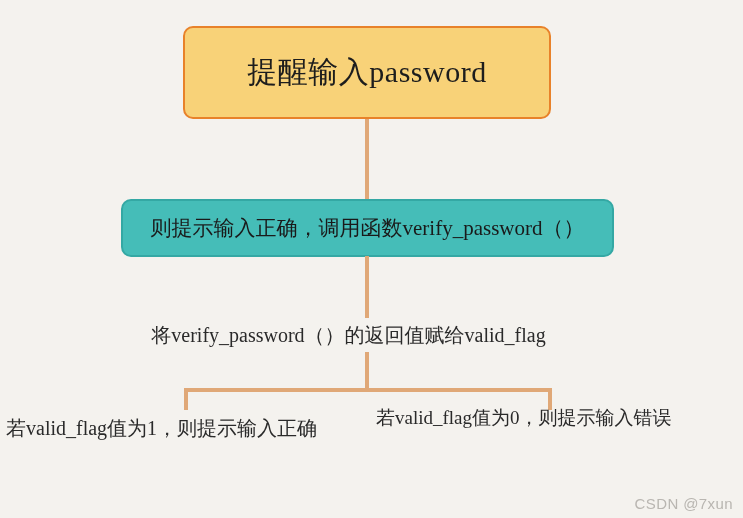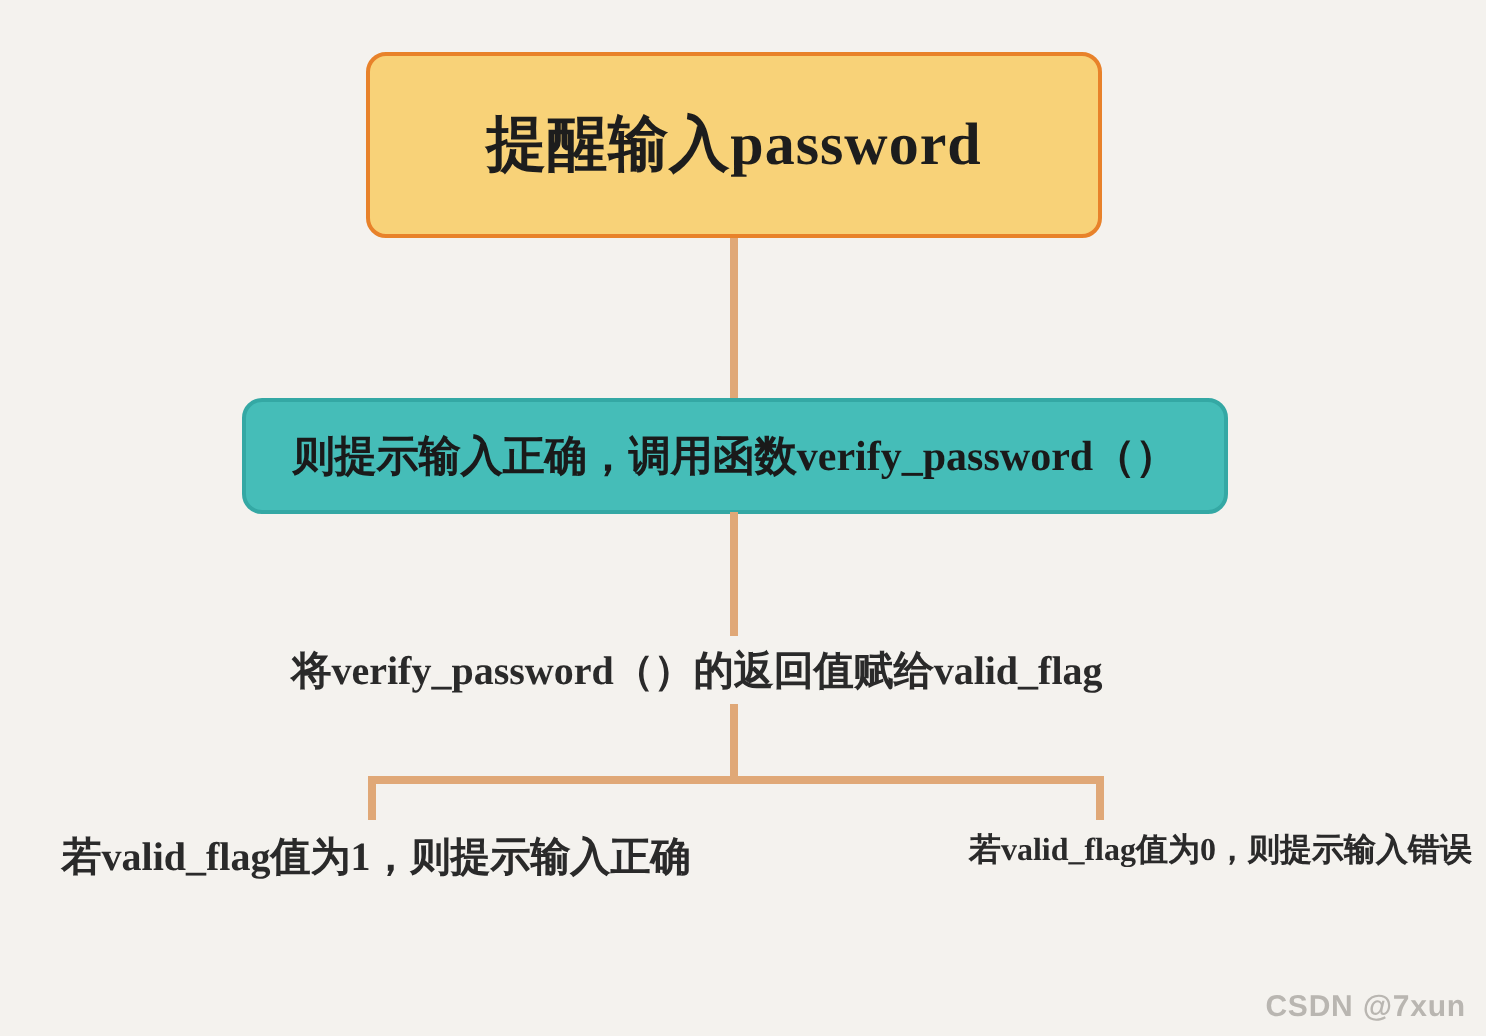--- a/index.html
+++ b/index.html
@@ -12,21 +12,20 @@
     height: 518px;
     background: #f4f2ee;
     font-family: "Liberation Serif", "DejaVu Serif", serif;
     overflow: hidden;
   }
   #canvas {
     position: relative;
     width: 743px;
     height: 518px;
     background: #f4f2ee;
-    font-weight: bold;
   }
 
   
   .conn {
     position: absolute;
     background: #e0a877;
   }
   .conn-v-top {     
     left: 365px;
     top: 118px;
@@ -106,29 +105,29 @@
     left: 0px;
     top: 322px;
     width: 697px;
     text-align: center;
     font-size: 20px;
   }
   .label-true {
     left: 6px;
     top: 415px;
     width: 364px;
-    text-align: center;
+    text-align: left;
     font-size: 20px;
   }
   .label-false {
     left: 376px;
-    top: 415px;
+    top: 405px;
     width: 360px;
-    text-align: right;
-    font-size: 16px;
+    text-align: left;
+    font-size: 19px;
   }
 
   
   .watermark {
     position: absolute;
     right: 10px;
     bottom: 6px;
     font-family: "Liberation Sans", sans-serif;
     font-size: 15px;
     color: #b9b6b1;

